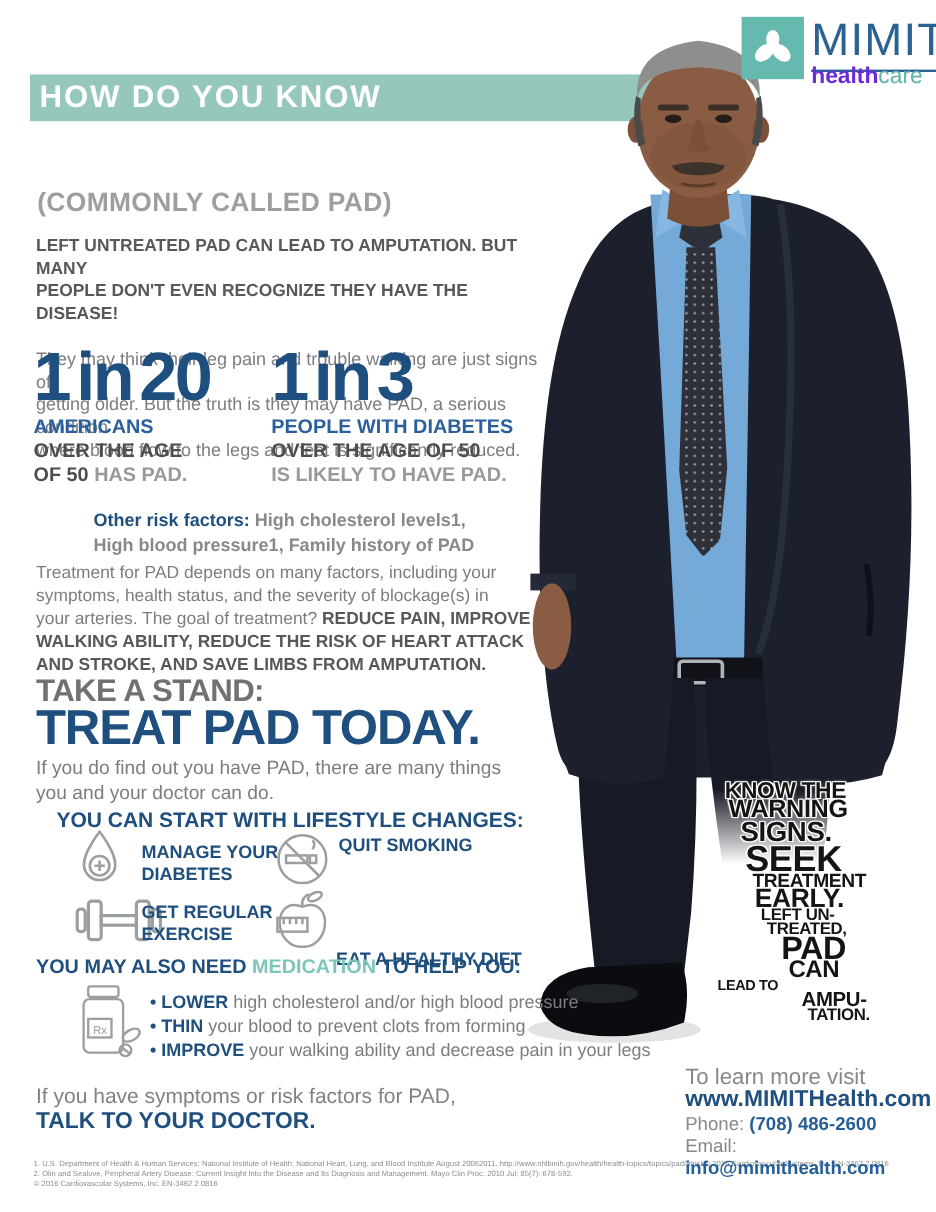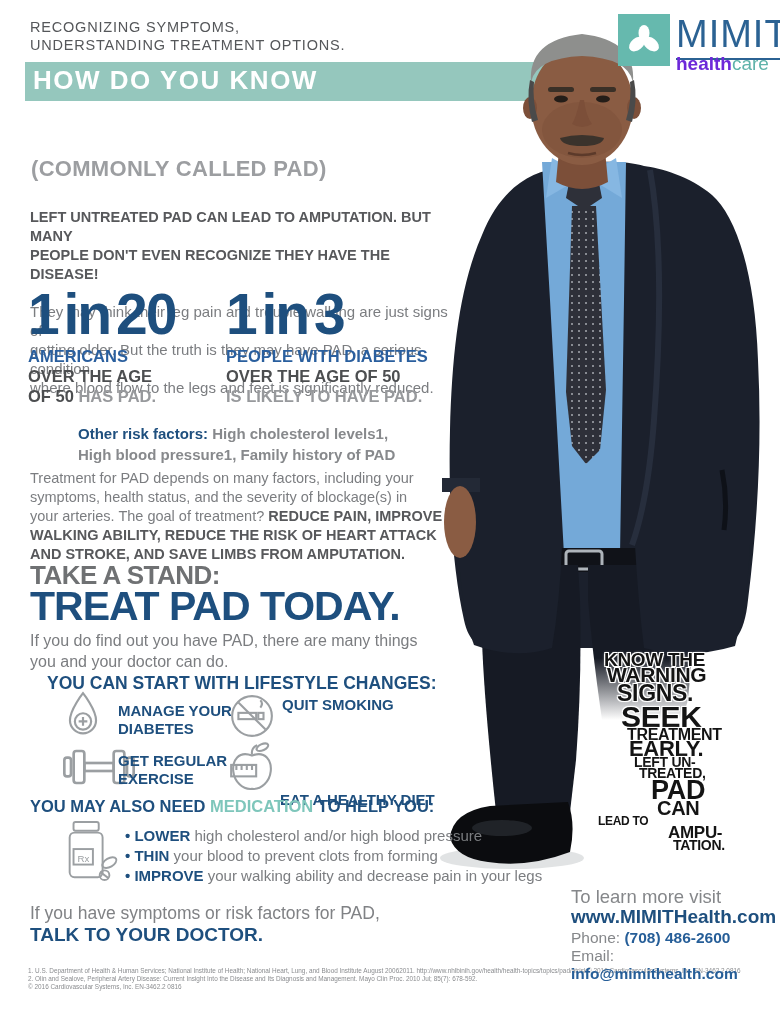--- a/index.html
+++ b/index.html
@@ -21,21 +21,21 @@
   
   .logo-box{left:618px;top:14px;width:52px;height:52px;background:#66b9ae;z-index:4;}
   .logo-leaf{position:absolute;left:8px;top:8px;}
   .logo-word{left:676px;top:13px;font-size:38px;color:#2b6293;letter-spacing:1px;
              z-index:4;border-bottom:2px solid #2b6293;padding-bottom:2px;}
   .logo-sub{left:676px;top:53px;font-size:19px;z-index:4;}
   .logo-sub .b{font-weight:bold;color:#6d28d9;}
   .logo-sub .t{color:#5fb3aa;}
 
   
-  .intro{left:30px;top:190px;width:428px;white-space:pre-line;z-index:3;}
+  .intro{left:30px;top:178px;width:428px;white-space:pre-line;z-index:3;}
   .intro .bold{font-size:14.5px;line-height:19px;font-weight:bold;color:#57585b;}
   .intro .txt{font-size:15px;line-height:19px;color:#7b7d80;}
 
   
   .stat{z-index:3;}
   .stat-value{font-size:57px;font-weight:bold;color:#1e4f7e;letter-spacing:-2px;
               word-spacing:-8px;line-height:56px;}
   .stat-lines{font-size:16.5px;font-weight:bold;line-height:20px;margin-top:4px;}
   .c-blue{color:#2a5f9e;} .c-dark{color:#4c4e50;} .c-gray{color:#97999c;}
 
@@ -167,24 +167,20 @@
     <path d="M204,80 Q208,100 202,122 L196,120 Q202,100 200,82 Z" fill="#4a4a4a"></path>
     <rect x="118" y="87" width="26" height="5" rx="2.5" fill="#3a3027"></rect>
     <rect x="160" y="87" width="26" height="5" rx="2.5" fill="#3a3027"></rect>
     <ellipse cx="131" cy="99" rx="7" ry="3.5" fill="#241d18"></ellipse>
     <ellipse cx="173" cy="99" rx="7" ry="3.5" fill="#241d18"></ellipse>
     <path d="M150,100 Q146,118 142,124 Q152,130 162,124 Q156,116 154,100 Z" fill="#7c4f39"></path>
     <path d="M130,138 Q152,132 174,138 Q172,146 152,146 Q132,146 130,138 Z" fill="#3b332c"></path>
     <path d="M138,153 Q152,157 166,153" stroke="#5c3a2a" stroke-width="2.5" fill="none"></path>
   </svg>
 
-  <div class="abs eyebrow">
-    <div>RECOGNIZING SYMPTOMS,</div>
-    <div>UNDERSTANDING TREATMENT OPTIONS.</div>
-  </div>
   <div class="abs banner-text">HOW DO YOU KNOW</div>
   <div class="abs subtitle">(COMMONLY CALLED PAD)</div>
 
   <div class="abs logo-box">
     <svg class="logo-leaf" width="36" height="36" viewBox="0 0 36 36">
       <ellipse cx="11" cy="22" rx="9" ry="6" transform="rotate(-40 11 22)" fill="#ffffff"></ellipse>
       <ellipse cx="25" cy="22" rx="9" ry="6" transform="rotate(40 25 22)" fill="#ffffff"></ellipse>
       <ellipse cx="18" cy="11" rx="5.5" ry="8" fill="#ffffff"></ellipse>
     </svg>
   </div>

